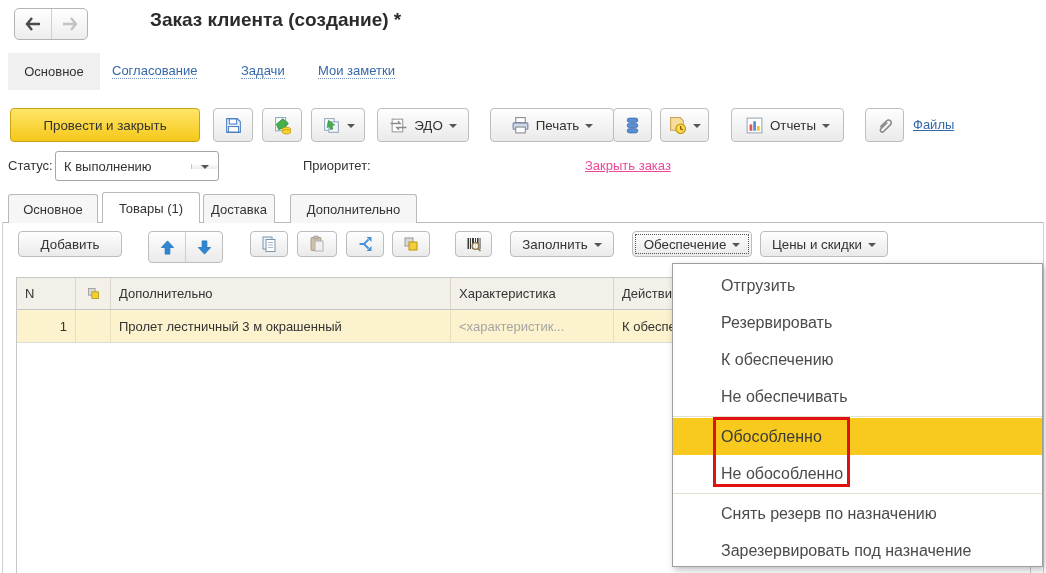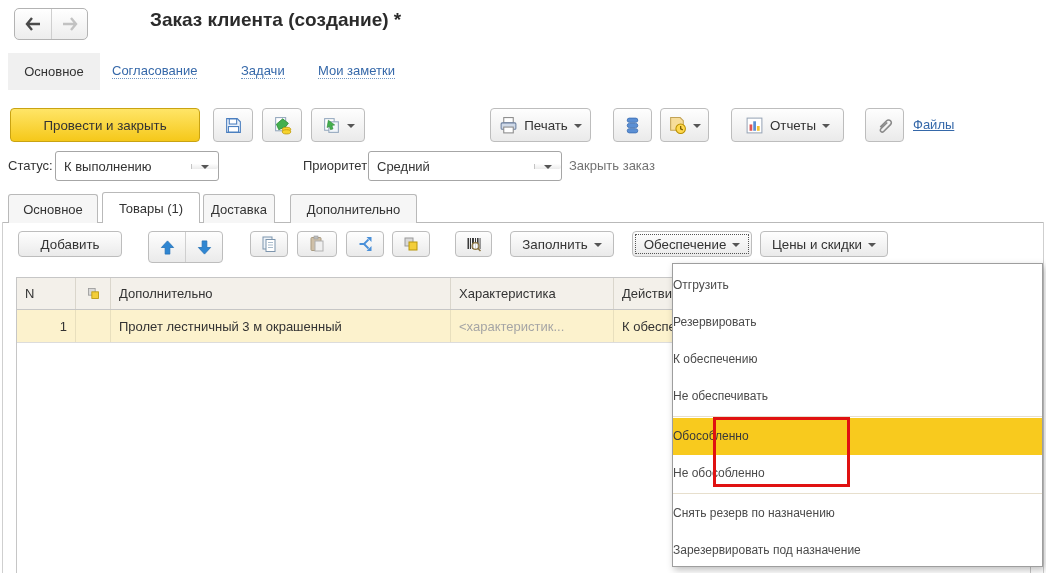--- a/index.html
+++ b/index.html
@@ -32,39 +32,39 @@
   .caret{width:0;height:0;border-left:4px solid transparent;border-right:4px solid transparent;
          border-top:4px solid #555;margin-top:1px}
   .icon{display:flex;align-items:center;justify-content:center}
 
   
   #b-postclose{left:10px;width:190px}
   #b-save{left:213px;width:40px}
   #b-post{left:262px;width:40px}
   #b-create{left:311px;width:54px}
   #b-edo{left:377px;width:92px}
-  #b-print{left:490px;width:101px}
+  #b-print{left:490px;width:124px}
   #b-db{left:613px;width:39px}
   #b-sched{left:660px;width:49px}
   #b-reports{left:731px;width:113px}
   #b-clip{left:865px;width:39px}
   .files-link{position:absolute;left:913px;top:117px;color:#3568a9;text-decoration:underline;cursor:pointer}
 
   
   .fldlbl{position:absolute;top:158px;color:#333}
   #lbl-status{left:8px}
   #lbl-priority{left:303px}
   .combo{position:absolute;top:151px;height:30px;box-sizing:border-box;border:1px solid #a6a6a6;
          border-radius:3px;background:#fff;display:flex;align-items:center}
   #combo-status{left:55px;width:164px}
   #combo-priority{left:368px;width:194px}
   .combo-text{flex:1;display:flex;align-items:center;padding:0 8px;white-space:nowrap;overflow:hidden}
   .combo-btn{width:26px;border-left:1px solid #c4c4c4;display:flex;align-items:center;justify-content:center;
              background:linear-gradient(#fdfdfd,#ececec);border-radius:0 2px 2px 0;cursor:pointer}
-  .close-link{position:absolute;left:569px;top:158px;color:#737373;cursor:pointer}
+  .close-link{position:absolute;left:585px;top:158px;color:#ec4899;text-decoration:underline;cursor:pointer}
 
   
   .tabline{position:absolute;left:2px;width:1042px;top:222px;height:1px;background:#b9b9b9}
   .tab{position:absolute;top:194px;height:29px;box-sizing:border-box;border:1px solid #b9b9b9;border-bottom:none;
        border-radius:3px 3px 0 0;display:flex;align-items:center;justify-content:center;background:#f6f6f6;
        padding:0 12px;cursor:pointer;z-index:2;white-space:nowrap}
   .tab.active{top:192px;height:31px;background:#fff;z-index:5}
   #tab-0{left:8px;width:90px}
   #tab-1{left:102px;width:98px}
   #tab-2{left:203px;width:72px}
@@ -101,21 +101,21 @@
   .c-act{flex:1;border-right:none}
   .trow{display:flex;height:32px;background:#fcf2cd;border-bottom:1px solid #dcdcdc}
   .td{border-right:1px solid #e8dfbd}
   .td.c-n{justify-content:flex-end}
   .td.c-char{color:#a5a5a5}
   .td.c-act{border-right:none}
 
   
   .menu{position:absolute;left:672px;top:263px;width:371px;height:304px;box-sizing:border-box;background:#fff;
         border:1px solid #9e9e9e;box-shadow:2px 3px 7px rgba(0,0,0,.25);z-index:40;padding-top:3px}
-  .mi{height:37px;line-height:37px;font-size:12px;color:#4b4b4b;cursor:pointer;white-space:nowrap}
+  .mi{height:37px;line-height:37px;padding-left:48px;font-size:16px;color:#4b4b4b;cursor:pointer;white-space:nowrap}
   .mi.hl{background:#f8ca1e;color:#3a3a3a}
   .msep{height:1px;background:#e7dfcd;margin:1px 0}
 
   
   .ann{position:absolute;left:713px;top:417px;width:137px;height:70px;border:3px solid #e01111;
        box-sizing:border-box;z-index:60;pointer-events:none}
 </style>
 </head>
 <body>
 
@@ -173,20 +173,30 @@
     <span class="icon">
       <svg width="19" height="19" viewBox="0 0 18 18">
           <rect x="2.5" y="2.5" width="9" height="11" fill="#fff" stroke="#93a7bd"></rect>
           <rect x="6.5" y="5.5" width="9" height="10" fill="#f2f6fb" stroke="#93a7bd"></rect>
           <path d="M6 4l6 4.5-2.6.4 1 3.3-2.4.7-1-3.3-2.2 1.4z" fill="#44b04e" stroke="#2e8a37" stroke-width=".6"></path>
         </svg>
     </span>
     <span class="caret"></span>
   </button>
 
+  <button class="btn cmd" id="b-edo">
+    <span class="icon">
+      <svg width="19" height="19" viewBox="0 0 18 18">
+          <rect x="3" y="3" width="10" height="12" fill="#fff" stroke="#9a9a9a"></rect>
+          <path d="M1.5 7h9l-2-2M16.5 11h-9l2 2" stroke="#8a8a8a" stroke-width="1.4" fill="none"></path>
+        </svg>
+    </span>
+    <span>ЭДО</span>
+    <span class="caret"></span>
+  </button>
 
   <button class="btn cmd" id="b-print">
     <span class="icon">
       <svg width="19" height="19" viewBox="0 0 18 18">
           <rect x="4.5" y="1.5" width="9" height="5" fill="#fff" stroke="#8a8a8a"></rect>
           <rect x="2" y="6.5" width="14" height="6" rx="1" fill="#cfd9e8" stroke="#6b7f9e"></rect>
           <rect x="4.5" y="10.5" width="9" height="5.5" fill="#fff" stroke="#8a8a8a"></rect>
         </svg>
     </span>
     <span>Печать</span>
@@ -240,26 +250,20 @@
   <a class="files-link">Файлы</a>
 
   <span class="fldlbl" id="lbl-status">Статус:</span>
   <div class="combo" id="combo-status">
     <span class="combo-text">К выполнению</span>
     <span class="combo-btn">
         <span class="caret"></span>
       </span>
   </div>
   <span class="fldlbl" id="lbl-priority">Приоритет:</span>
-  <div class="combo" id="combo-priority">
-    <span class="combo-text">Средний</span>
-    <span class="combo-btn">
-        <span class="caret"></span>
-      </span>
-  </div>
   <a class="close-link">Закрыть заказ</a>
 
   <div class="tabline"></div>
   <div class="panel-l"></div>
   <div class="panel-r"></div>
   <div class="tab" id="tab-0">Основное</div>
   <div class="tab active" id="tab-1">Товары (1)</div>
   <div class="tab" id="tab-2">Доставка</div>
   <div class="tab" id="tab-3">Дополнительно</div>
 

